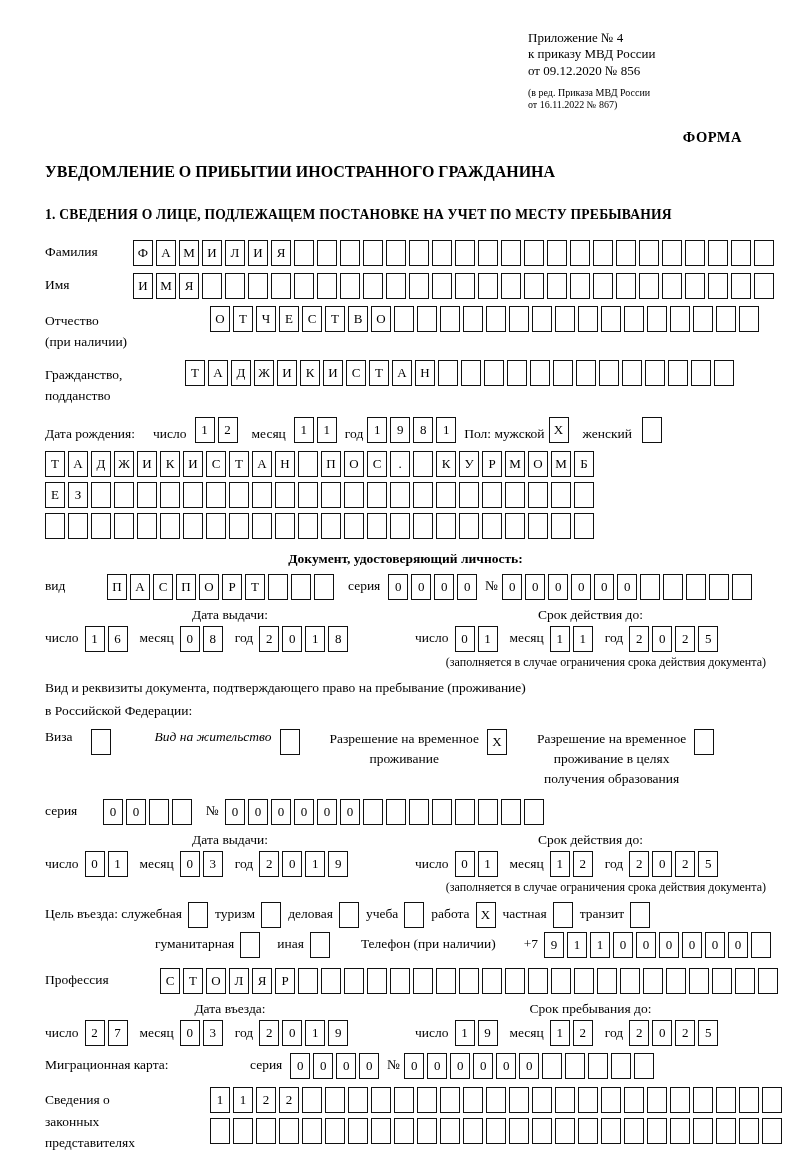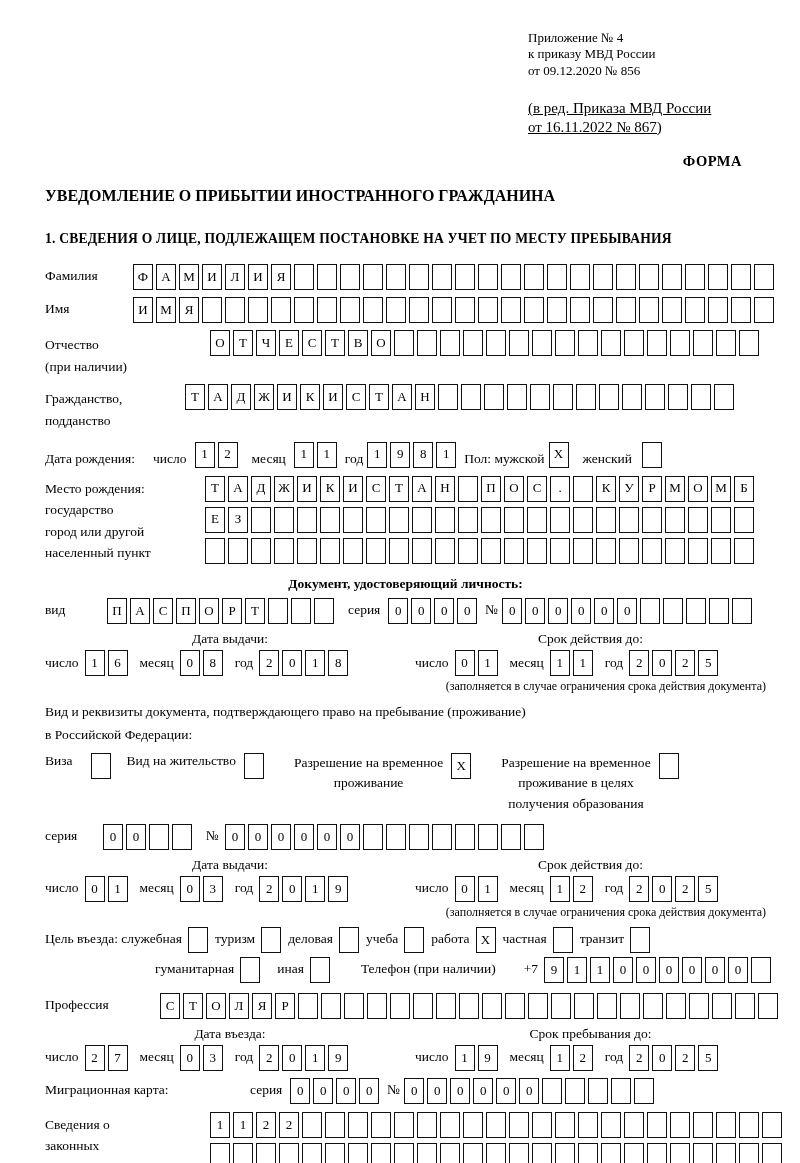--- a/index.html
+++ b/index.html
@@ -2,21 +2,21 @@
 <html><head>
 <meta charset="utf-8">
 <style>
   html,body{margin:0;padding:0;background:#fff;color:#000;}
   body{width:800px;font-family:"Liberation Serif",serif;font-size:13.5px;line-height:1.25;}
   .page{box-sizing:border-box;width:800px;min-height:1163px;padding:30px 34px 24px 45px;background:#fff;}
 
   
   .hdr{margin-left:auto;width:238px;font-size:13px;}
   .hdr .l{white-space:nowrap;}
-  .hdr .rev{font-size:15px;margin-top:20px;text-decoration:underline;}
+  .hdr .rev{font-size:10px;margin-top:8px;}
   .forma{font-weight:bold;text-align:right;font-size:14.5px;margin:16px 24px 14px 0;letter-spacing:.5px;}
 
   
   .title{font-weight:bold;font-size:16px;line-height:1.55;margin:6px 0 2px 0;}
   .title .uline{display:inline-block;width:55px;border-bottom:2px solid #222;height:14px;margin-left:10px;}
   .sec1{font-weight:bold;font-size:13.6px;margin:22px 0 16px 0;letter-spacing:.2px;}
 
   
   .row{display:flex;align-items:flex-start;margin:0 0 7px 0;}
   .lbl{flex:0 0 auto;padding-top:4px;}
@@ -235,26 +235,20 @@
         <span class="cell">8</span>
         <span class="cell">1</span>
       </span>
     <span class="lbl mls">Пол: мужской</span>
     <span class="cell" style="margin-left:4px;">X</span>
     <span class="lbl mll">женский</span>
     <span class="cell" style="margin-left:10px;"></span>
   </div>
 
   <div class="row" style="margin-top:8px;">
-    <span class="lbl w160 ml-lbl" style="padding-top:2px;">
-      <div>Место рождения:</div>
-      <div>государство</div>
-      <div>город или другой</div>
-      <div>населенный пункт</div>
-    </span>
     <span class="cellrows">
       <span class="cells">
           <span class="cell">Т</span>
           <span class="cell">А</span>
           <span class="cell">Д</span>
           <span class="cell">Ж</span>
           <span class="cell">И</span>
           <span class="cell">К</span>
           <span class="cell">И</span>
           <span class="cell">С</span>
@@ -420,21 +414,21 @@
   <div class="para">
     <div>Вид и реквизиты документа, подтверждающего право на пребывание (проживание)</div>
     <div>в Российской Федерации:</div>
   </div>
 
   <div class="chkline">
     <div class="chk">
       <span class="txt" style="margin-right:18px;">Виза</span>
       <span class="cell"></span>
     </div>
-    <div class="chk" style="margin-left:2px;">
+    <div class="chk" style="margin-left:30px;font-style:italic;">
       <span class="txt">Вид на жительство</span>
       <span class="cell"></span>
     </div>
     <div class="chk" style="margin-left:16px;">
       <span class="txt center">
         <div>Разрешение на временное</div>
         <div>проживание</div>
       </span>
       <span class="cell">X</span>
     </div>

